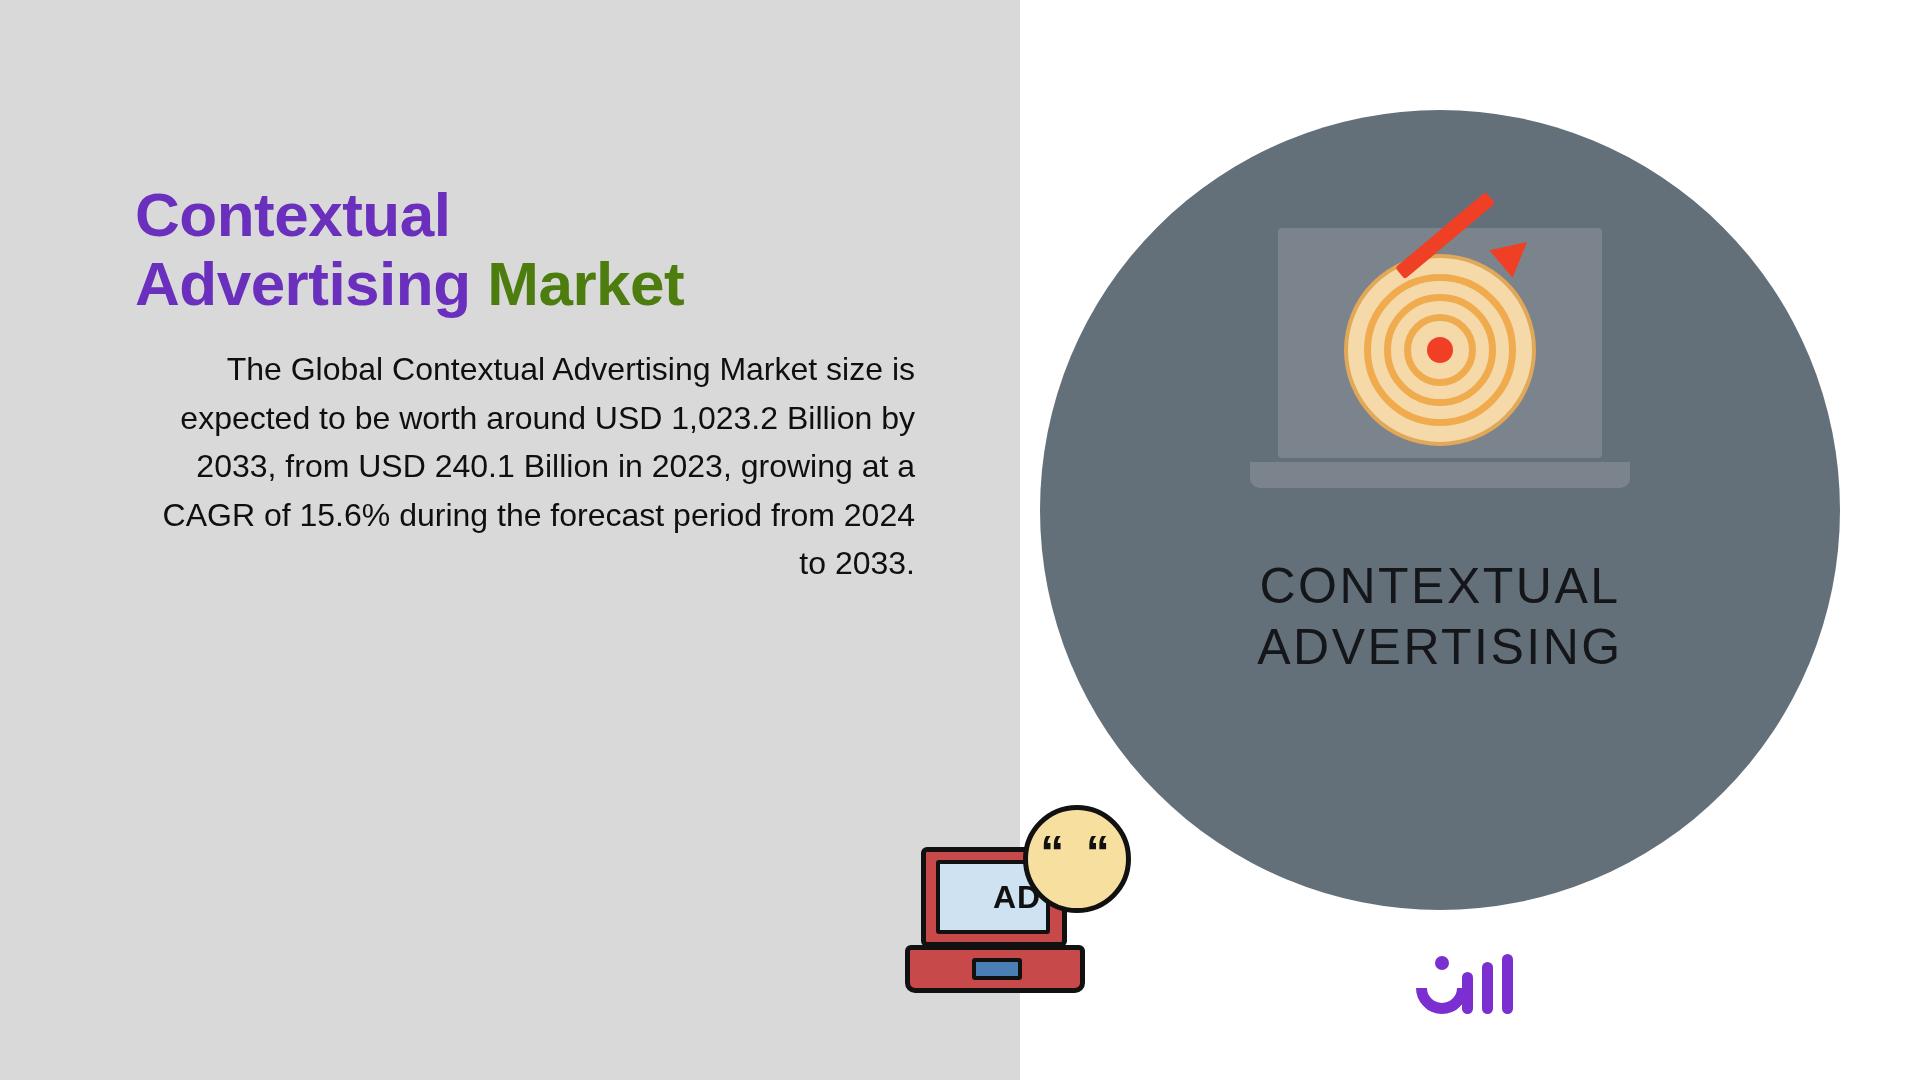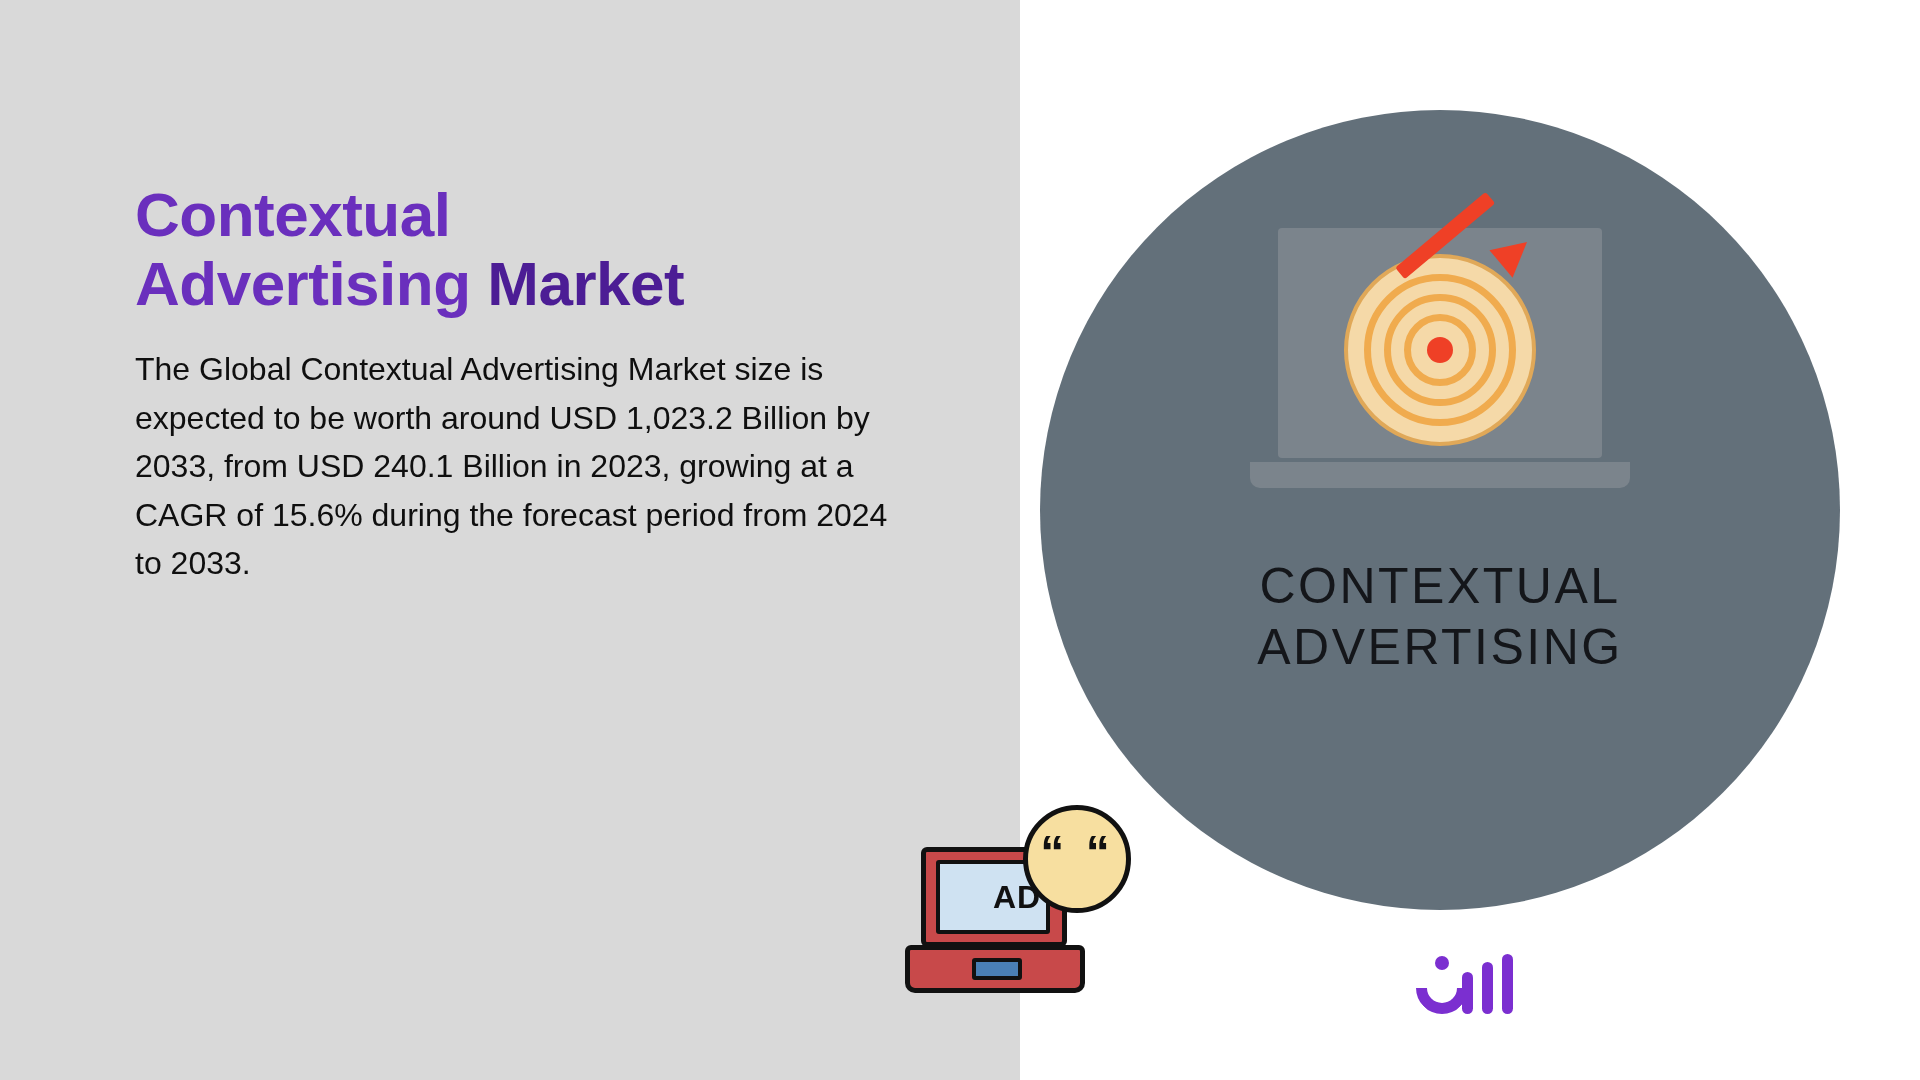--- a/index.html
+++ b/index.html
@@ -28,26 +28,27 @@
   }
   .title {
     font-size:62px;
     font-weight:bold;
     line-height:1.12;
     letter-spacing:-0.5px;
     margin-bottom:26px;
   }
   .title .accent { color:#6a2fbd; display:block; }
   .title .accent-inline { color:#6a2fbd; }
-  .title .dark { color:#4c1d95; }
+  .title .dark { color:#4d7c0f; }
   .body-copy {
     font-size:32px;
     line-height:1.52;
     color:#0f0f0f;
     width:780px;
+    text-align:right;
   }
   
   .circle-badge {
     position:absolute;
     left:1040px; top:110px;
     width:800px; height:800px;
     border-radius:50%;
     background:#63707a;
   }
   .badge-inner {

